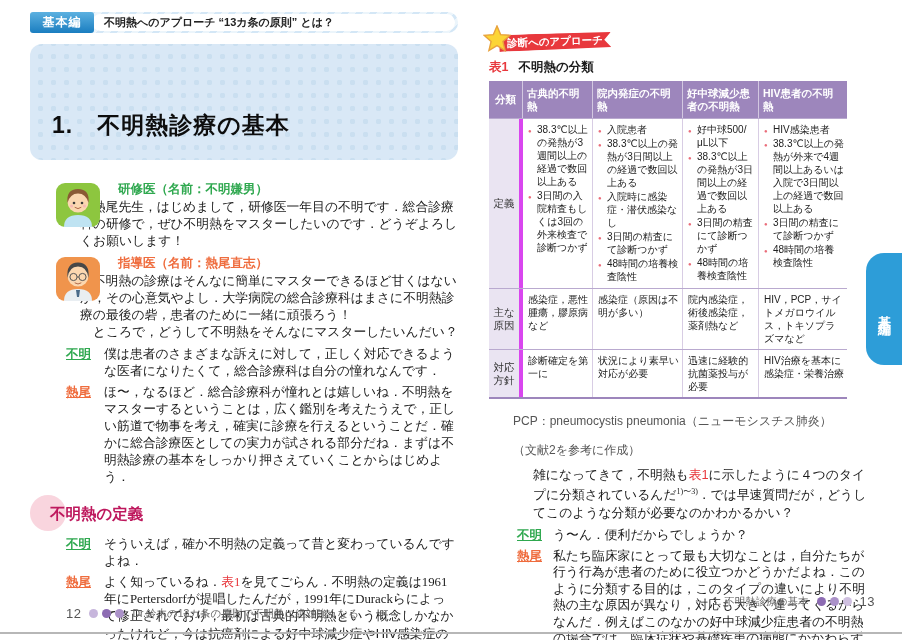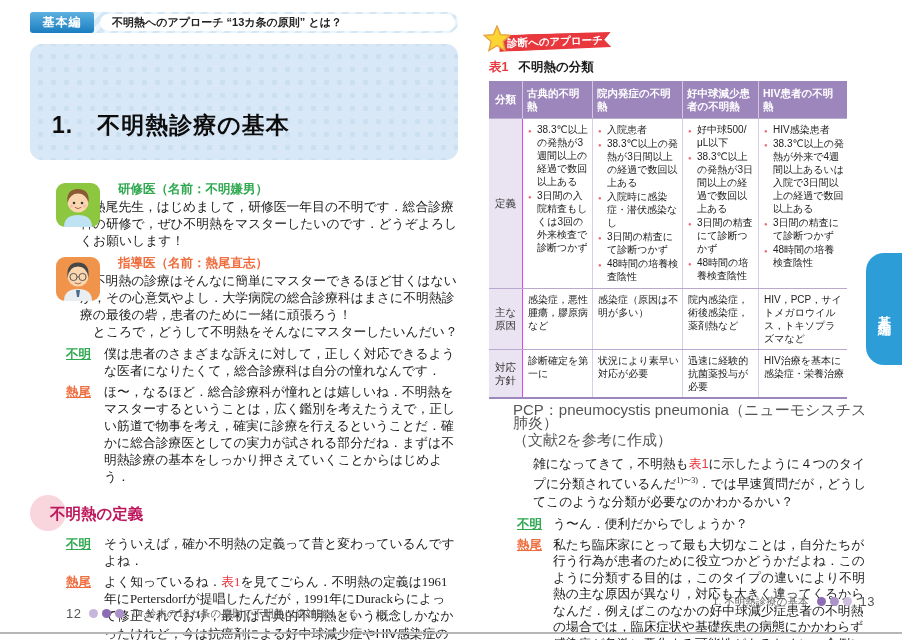--- a/index.html
+++ b/index.html
@@ -8,21 +8,21 @@
   .serif{font-family:"Liberation Serif","DejaVu Serif",serif;}
   .page-edge{position:absolute;left:0;top:632px;width:902px;height:2px;background:#b7b7b7;}
 
   
   .left-page{position:absolute;left:30px;top:12px;width:428px;}
   .lp-header{position:relative;height:21px;}
   .header-band{position:absolute;left:58px;top:0;right:0;height:21px;border-radius:0 10px 10px 0;
       background:repeating-linear-gradient(135deg,#d4e7f6 0 5px,#ecf5fb 5px 10px);}
   .edition-badge{position:absolute;left:0;top:0;z-index:2;width:64px;height:21px;display:flex;align-items:center;justify-content:center;
       background:linear-gradient(#5cb1e0,#1a7dc0);color:#fff;font-size:12px;font-weight:bold;border-radius:3px;letter-spacing:1px;}
-  .header-pill{position:absolute;left:12px;top:2px;right:3px;height:17px;background:#fff;border-radius:9px;
+  .header-pill{position:absolute;left:4px;top:2px;right:3px;height:17px;background:#fff;border-radius:9px;
       display:flex;align-items:center;padding-left:12px;font-size:11px;font-weight:bold;color:#222;}
   .title-box{margin-top:11px;height:116px;border-radius:12px;background-color:#d9e8f6;
       background-image:radial-gradient(#cadff0 2.6px,transparent 3px);background-size:13px 13px;background-position:4px 6px;
       position:relative;}
   .title-box h1{position:absolute;left:22px;top:66px;margin:0;font-size:23px;letter-spacing:1px;color:#0d0d0d;}
   .dialog{margin-top:21px;padding-left:26px;font-size:12.8px;line-height:17px;}
   .char-block{position:relative;padding-left:62px;margin-bottom:5px;min-height:50px;}
   .avatar{position:absolute;left:0;top:2px;width:44px;height:44px;}
   .char-label{font-size:12.5px;font-weight:bold;height:16px;}
   .green{color:#2fa84f;} .orange{color:#ef6c3d;}
@@ -55,27 +55,27 @@
   .table-title{margin-top:5px;font-size:12.5px;font-weight:bold;height:18px;}
   .table-title .tt-label{color:#e8383d;margin-right:10px;}
   .fuo-table{margin-top:4px;width:358px;border-bottom:2px solid #9d86bc;font-size:10px;line-height:13px;}
   .trow{display:grid;grid-template-columns:34px 70px 90px 76px 88px;}
   .trow + .trow{border-top:1px solid #b9a9cf;}
   .thead{background:#9d86bc;color:#fff;font-size:10.5px;font-weight:bold;line-height:12.5px;}
   .thead .th{padding:6px 4px;display:flex;align-items:center;border-right:1px solid rgba(255,255,255,.55);}
   .thead .th:first-child{justify-content:center;}
   .thead .th:last-child{border-right:none;}
   .tlabel{background:#eae4f2;display:flex;align-items:center;justify-content:center;color:#333;
-      font-size:10.5px;border-right:1px solid #d946ef;text-align:center;line-height:13px;padding:2px;}
+      font-size:10.5px;border-right:4px solid #d946ef;text-align:center;line-height:13px;padding:2px;}
   .td{padding:4px 3px 4px 5px;border-right:1px solid #d8cde4;color:#222;}
   .trow .td:last-child,.thead .th:last-child{border-right:none;}
   ul.td{margin:0;list-style:none;}
   ul.td li{position:relative;padding-left:9px;margin-bottom:1px;}
   ul.td li::before{content:"●";position:absolute;left:0;top:2px;font-size:6px;color:#ea6d7a;}
-  .footnote{margin-top:4px;font-size:15px;color:#555;line-height:13px;padding-left:24px;}
+  .footnote{margin-top:16px;font-size:12px;color:#555;line-height:13px;padding-left:24px;}
   .footnote:first-of-type{margin-top:7px;}
   .para1{margin:9px 0 5px 44px;width:342px;font-size:12.8px;line-height:17px;}
   .para1 .plain{font-family:"Liberation Serif","DejaVu Serif",serif;font-weight:normal;}
   .rp-speech{display:flex;margin:0 0 4px 28px;font-size:12.8px;line-height:16.5px;font-family:"Liberation Serif","DejaVu Serif",serif;}
   .rp-speech .sp-name{flex:0 0 36px;}
   .rp-speech .sp-text{flex:1;}
   .side-tab{position:absolute;right:0;top:253px;width:36px;height:112px;background:#2d9dd8;border-radius:18px 0 0 18px;
       display:flex;align-items:center;justify-content:center;color:#fff;font-size:13px;font-weight:bold;
       writing-mode:vertical-rl;text-orientation:upright;letter-spacing:3px;}
 </style>

